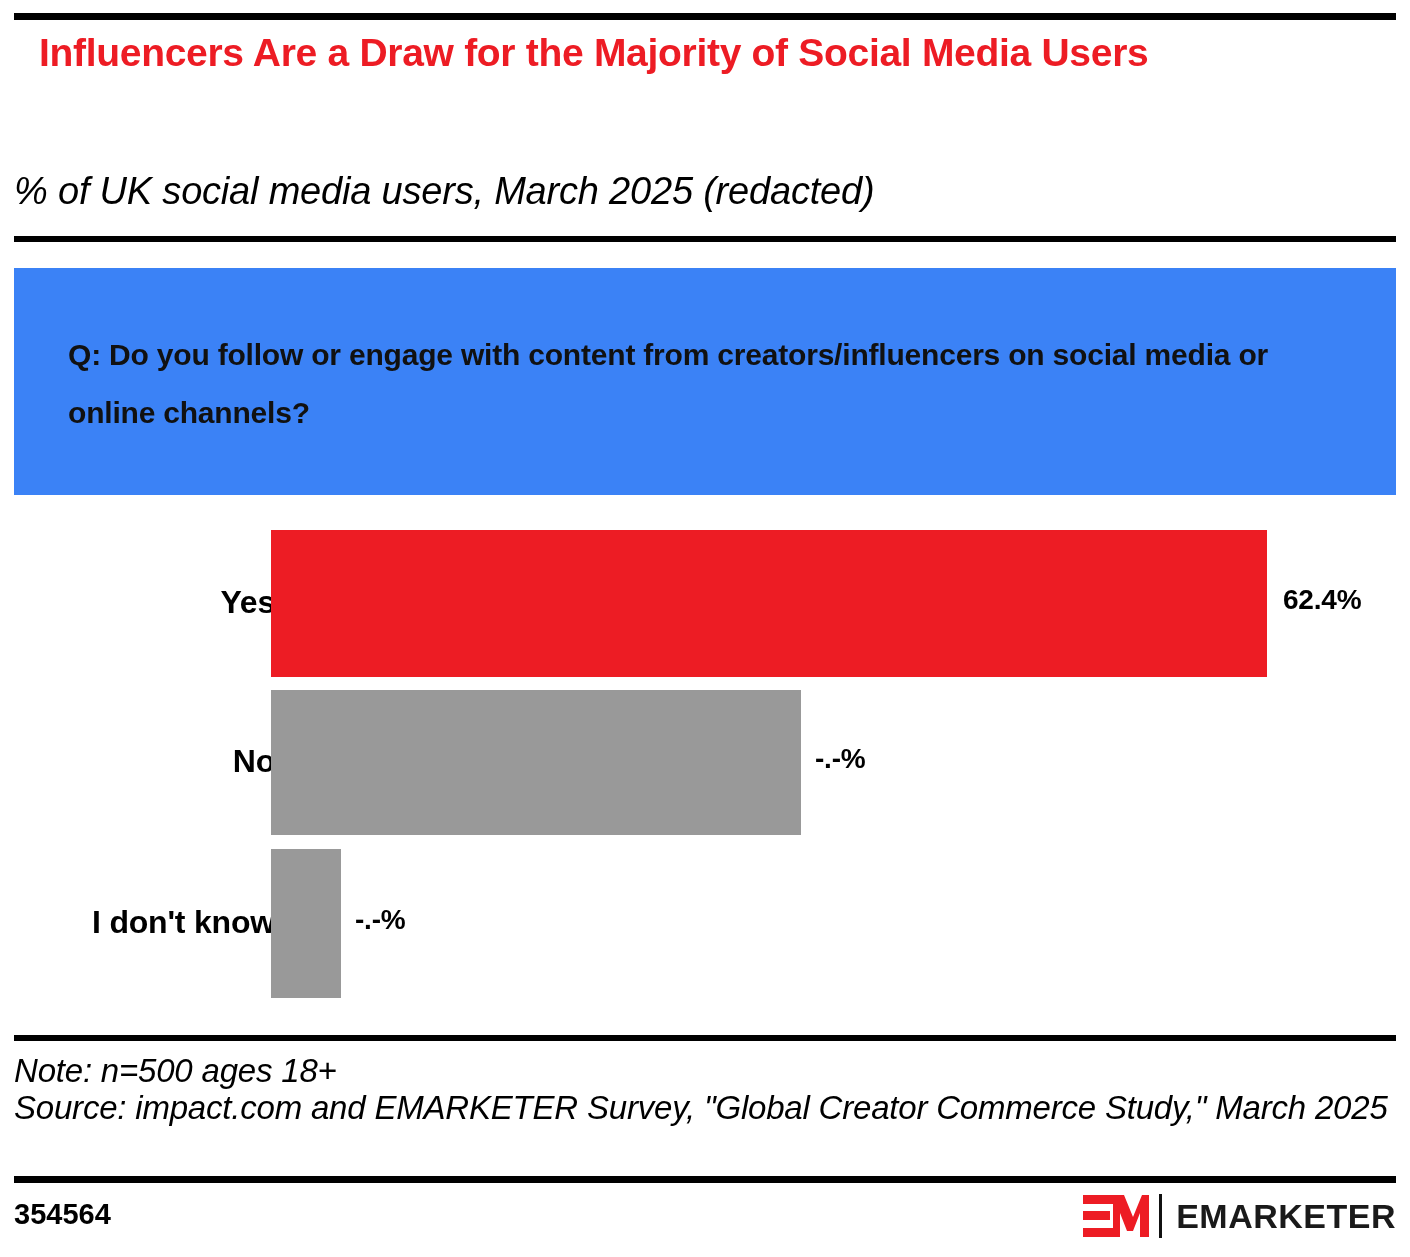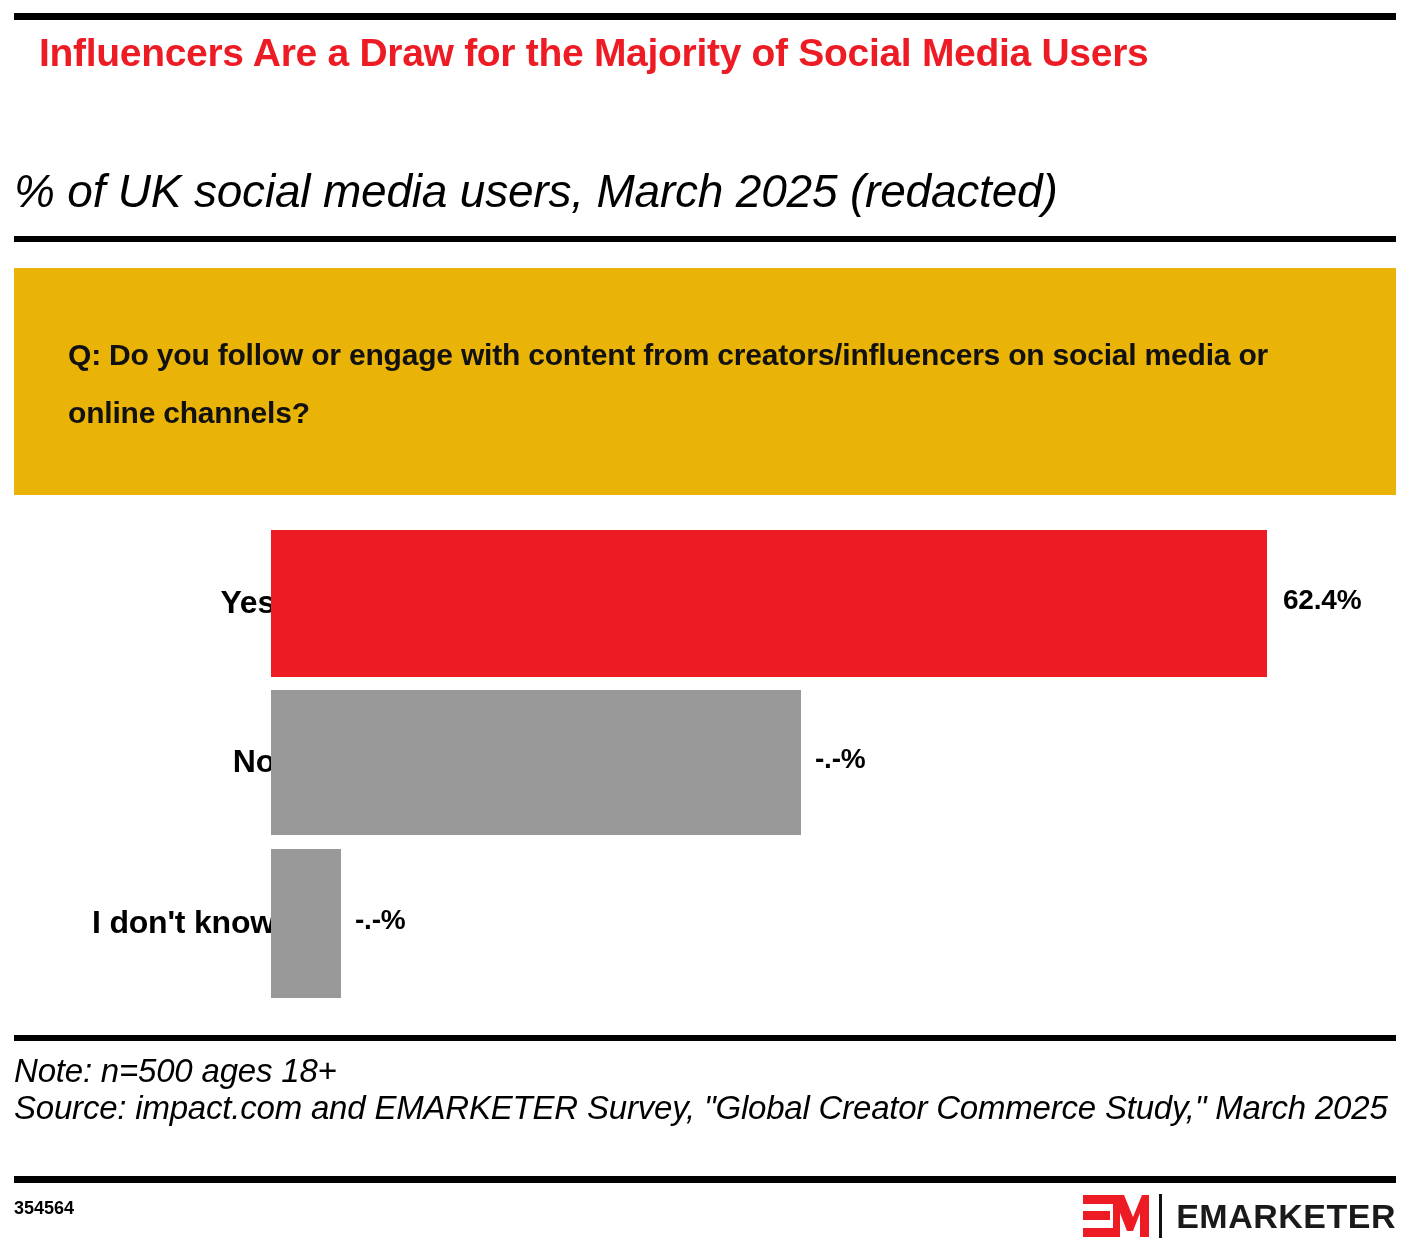--- a/index.html
+++ b/index.html
@@ -69,36 +69,36 @@
     color: #ED1C24;
     letter-spacing: -0.3px;
     font-stretch: condensed;
     margin-left: 8px;
   }
   .subtitle {
     position: absolute;
     left: 14px;
     top: 168px;
     width: 1370px;
-    font-size: 46px;
+    font-size: 38px;
     line-height: 46px;
     font-style: italic;
     font-weight: normal;
     color: #000000;
     letter-spacing: -0.2px;
   }
 
   
   .question-band {
     position: absolute;
     left: 14px;
     top: 268px;
     width: 1382px;
     height: 227px;
-    background: #eab308;
+    background: #3b82f6;
   }
   .question-text {
     position: absolute;
     left: 54px;
     top: 58px;
     width: 1240px;
     font-size: 30px;
     line-height: 58px;
     font-weight: bold;
     color: #111111;
@@ -157,21 +157,21 @@
     font-style: italic;
     color: #000000;
     letter-spacing: -0.2px;
   }
 
   
   .footer-id {
     position: absolute;
     left: 14px;
     top: 1198px;
-    font-size: 18px;
+    font-size: 29px;
     font-weight: bold;
     color: #000000;
     letter-spacing: 0px;
   }
   .logo {
     position: absolute;
     right: 14px;
     top: 1190px;
     height: 52px;
     display: flex;

